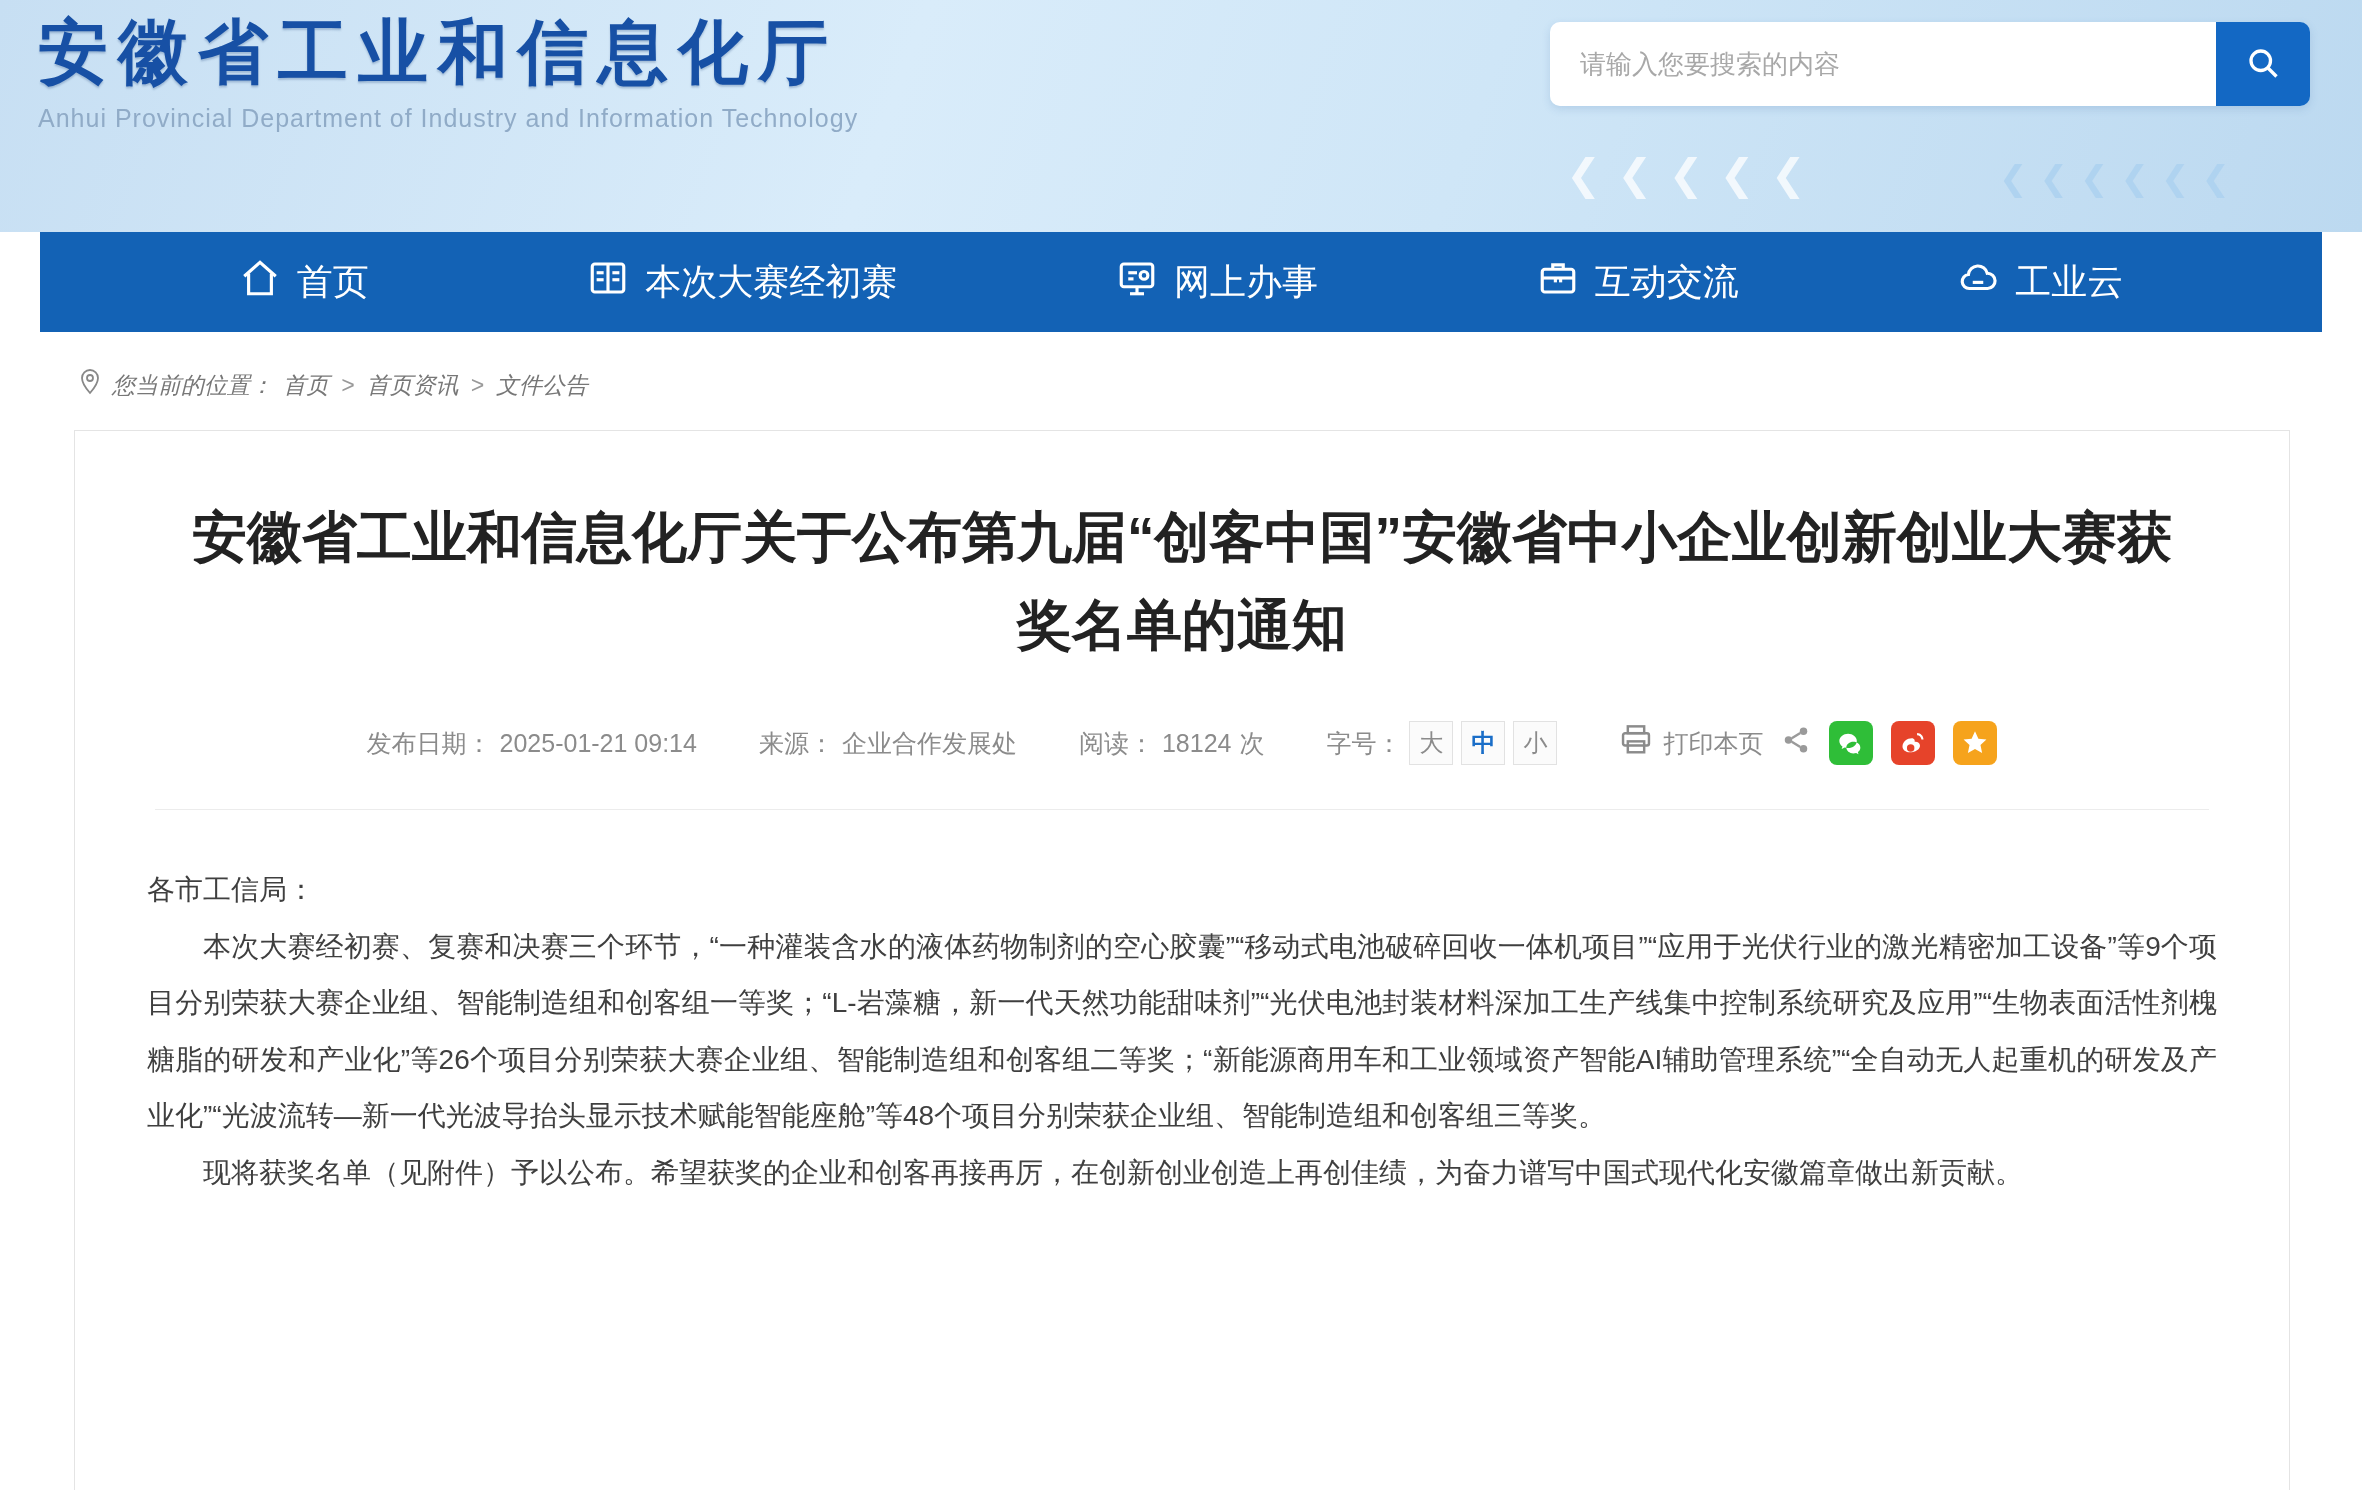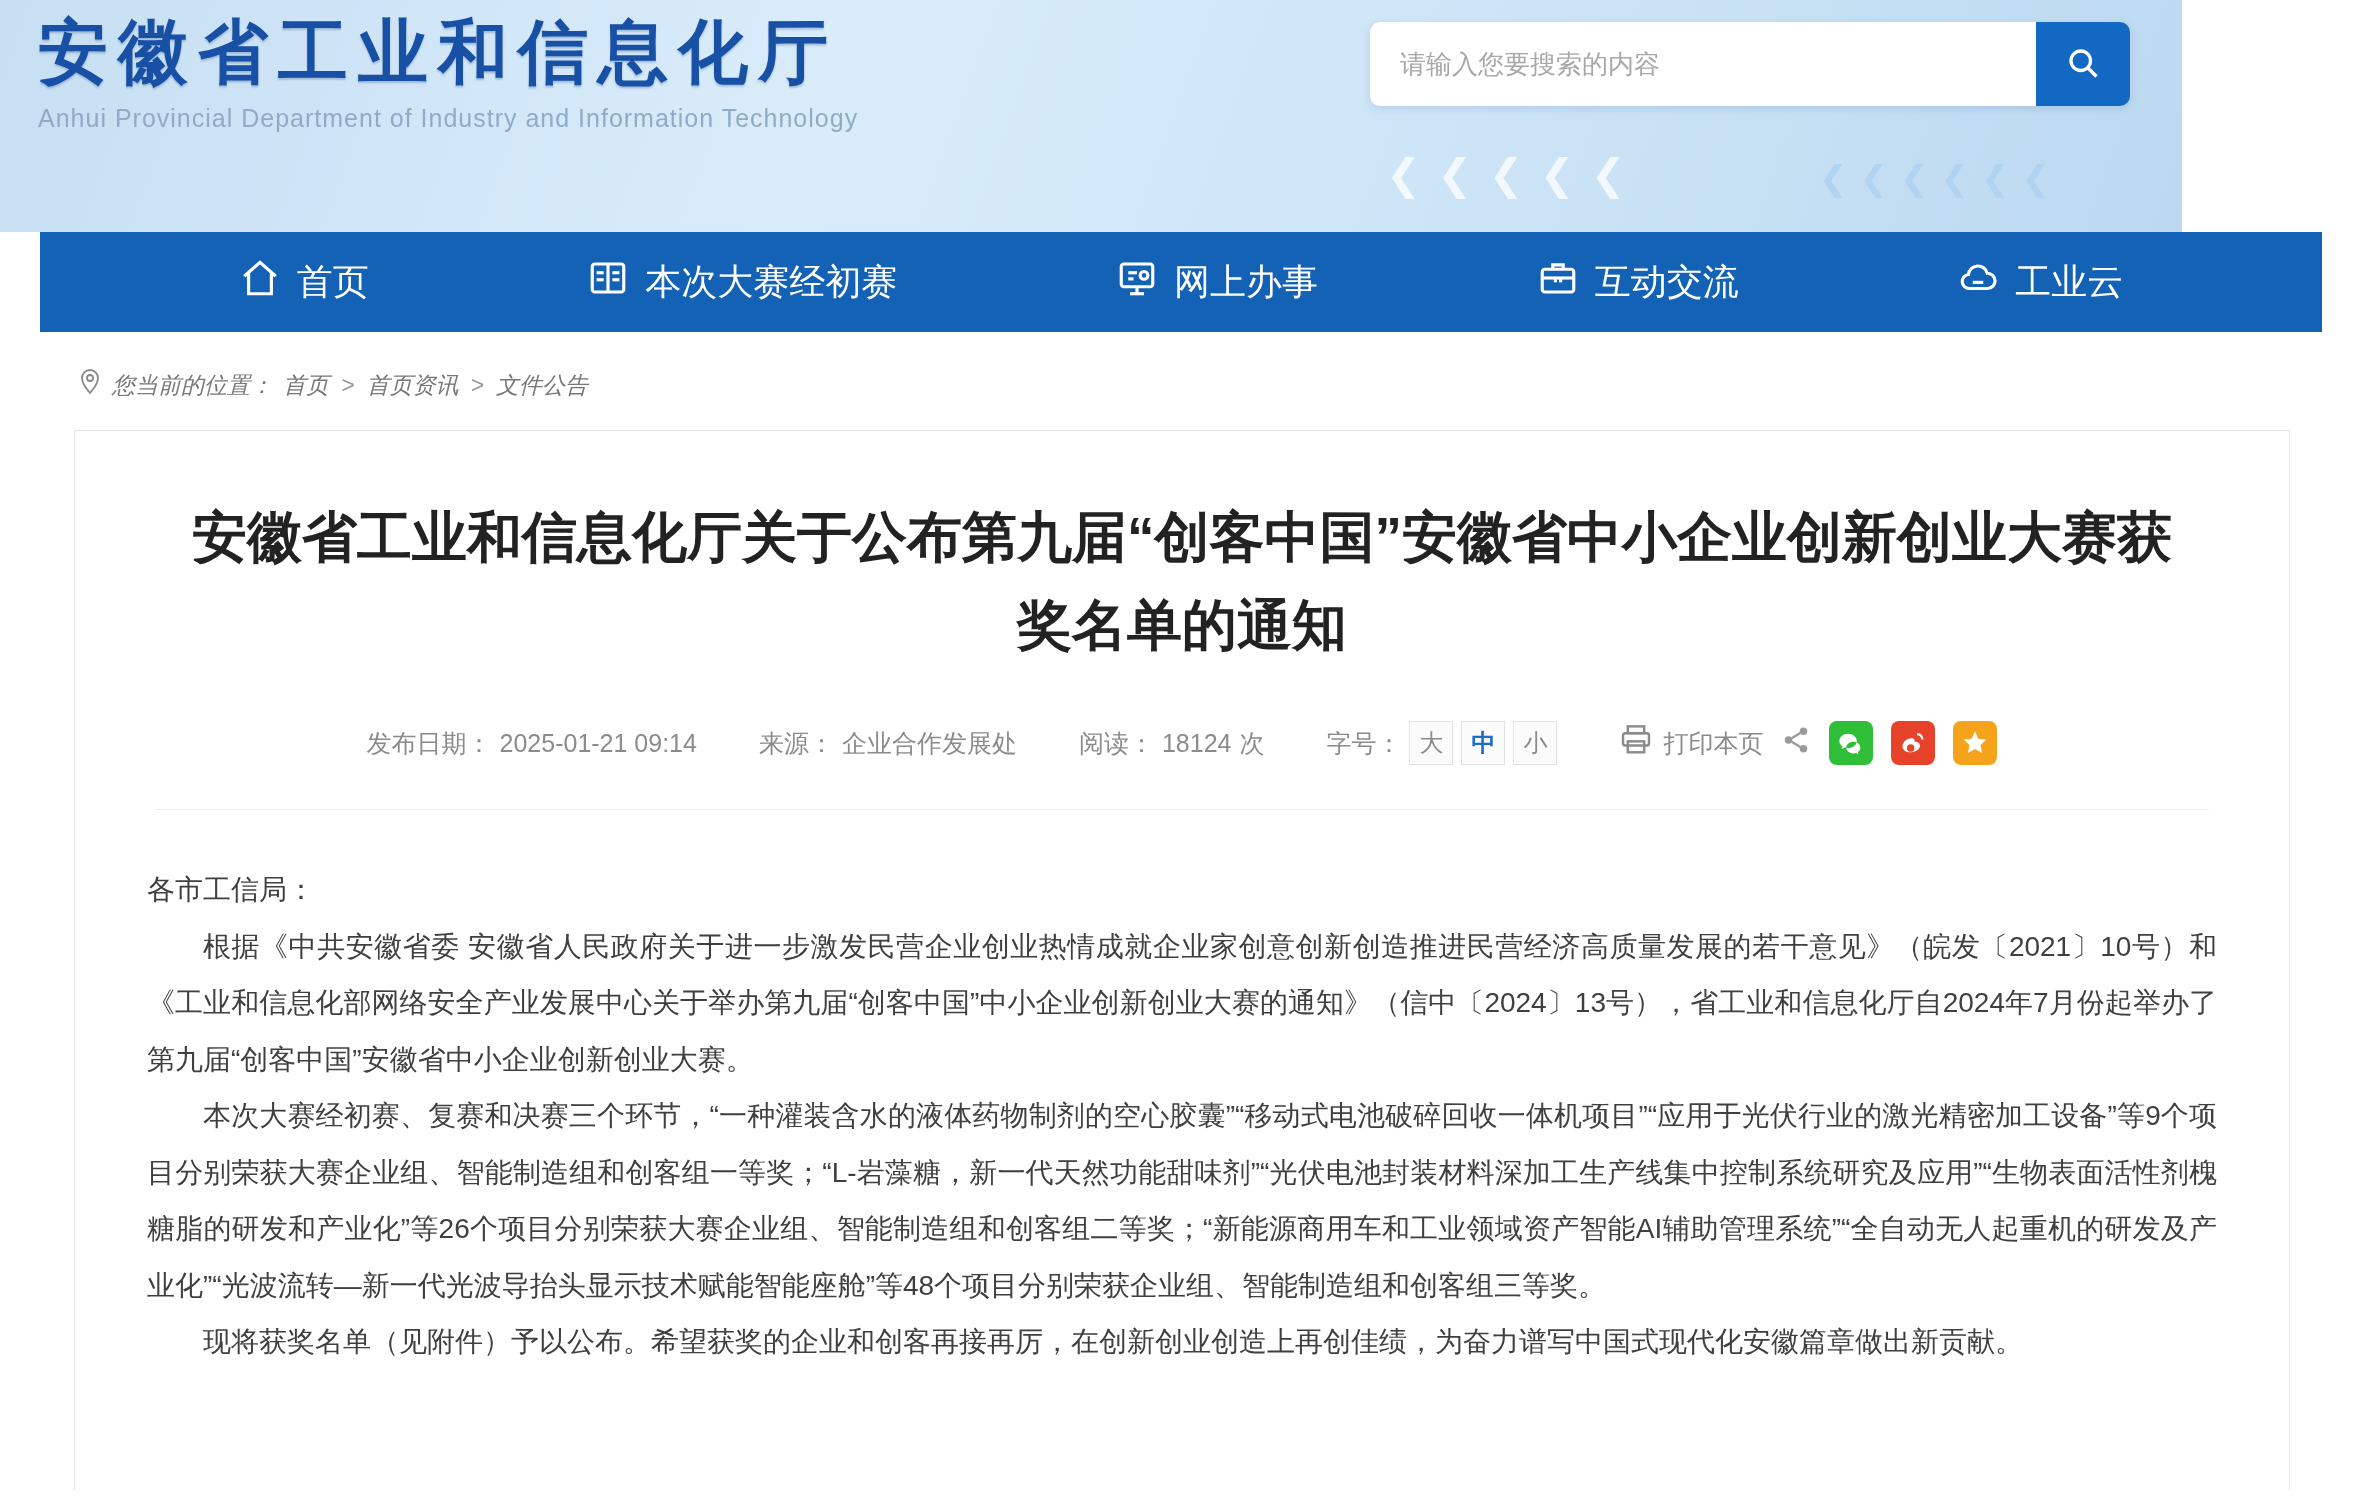--- a/index.html
+++ b/index.html
@@ -1,20 +1,20 @@
 <!DOCTYPE html>
 <html><head>
 <meta charset="utf-8">
 <style>
   * { margin:0; padding:0; box-sizing:border-box; }
   html,body { width:2362px; height:1498px; overflow:hidden; background:#fff;
     font-family:"Liberation Sans","DejaVu Sans",sans-serif; }
 
   
-  .site-header { position:relative; width:2182px; height:232px;
+  .site-header { position:relative; width:2362px; height:232px;
     background:linear-gradient(110deg,#c7dff3 0%,#d9ecfa 38%,#cfe6f7 62%,#bcd9f0 100%); }
   .brand { position:absolute; left:38px; top:6px; }
   .brand-title { font-size:70px; font-weight:bold; color:#1750a5; letter-spacing:10px;
     text-shadow:0 2px 2px rgba(20,60,120,.25); }
   .brand-sub { font-size:25px; color:#90abc7; margin-top:4px; letter-spacing:1px; }
   .search-box { position:absolute; right:52px; top:22px; width:760px; height:84px;
     display:flex; box-shadow:0 3px 8px rgba(60,110,170,.18); border-radius:10px; }
   .search-input { flex:1; border:none; outline:none; border-radius:10px 0 0 10px;
     padding:0 30px; font-size:26px; color:#444; background:#fff;
     font-family:"Liberation Sans","DejaVu Sans",sans-serif; }
@@ -227,17 +227,16 @@
       <svg viewBox="0 0 24 24">
           <path d="M12 2 l2.9 6.3 6.9 0.8 -5.1 4.7 1.4 6.8 -6.1-3.4 -6.1 3.4 1.4-6.8 -5.1-4.7 6.9-0.8 Z"></path>
         </svg>
     </span>
   </div>
 
   <hr class="meta-divider">
 
   <div class="article-body">
     <p class="salutation">各市工信局：</p>
-    <p class="para">根据《中共安徽省委 安徽省人民政府关于进一步激发民营企业创业热情成就企业家创意创新创造推进民营经济高质量发展的若干意见》（皖发〔2021〕10号）和《工业和信息化部网络安全产业发展中心关于举办第九届“创客中国”中小企业创新创业大赛的通知》（信中〔2024〕13号），省工业和信息化厅自2024年7月份起举办了第九届“创客中国”安徽省中小企业创新创业大赛。</p>
     <p class="para">本次大赛经初赛、复赛和决赛三个环节，“一种灌装含水的液体药物制剂的空心胶囊”“移动式电池破碎回收一体机项目”“应用于光伏行业的激光精密加工设备”等9个项目分别荣获大赛企业组、智能制造组和创客组一等奖；“L-岩藻糖，新一代天然功能甜味剂”“光伏电池封装材料深加工生产线集中控制系统研究及应用”“生物表面活性剂槐糖脂的研发和产业化”等26个项目分别荣获大赛企业组、智能制造组和创客组二等奖；“新能源商用车和工业领域资产智能AI辅助管理系统”“全自动无人起重机的研发及产业化”“光波流转—新一代光波导抬头显示技术赋能智能座舱”等48个项目分别荣获企业组、智能制造组和创客组三等奖。</p>
     <p class="para">现将获奖名单（见附件）予以公布。希望获奖的企业和创客再接再厉，在创新创业创造上再创佳绩，为奋力谱写中国式现代化安徽篇章做出新贡献。</p>
   </div>
 </main>
 
 </body></html>

